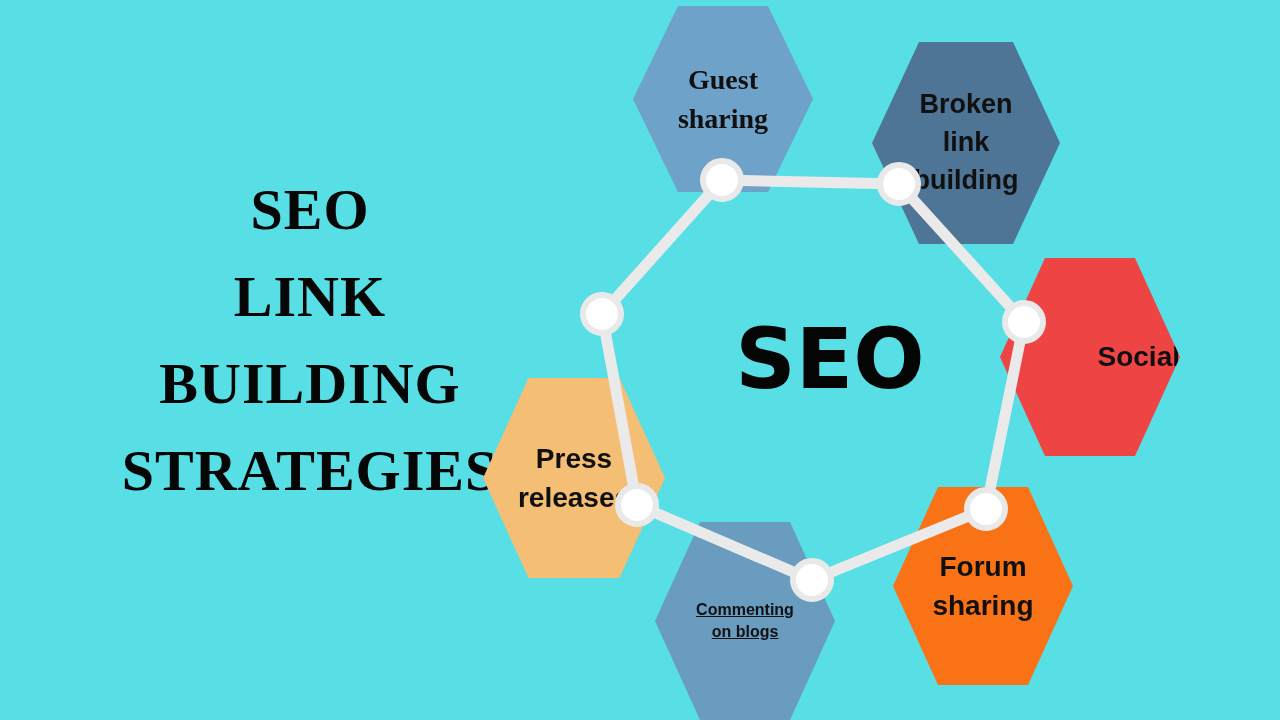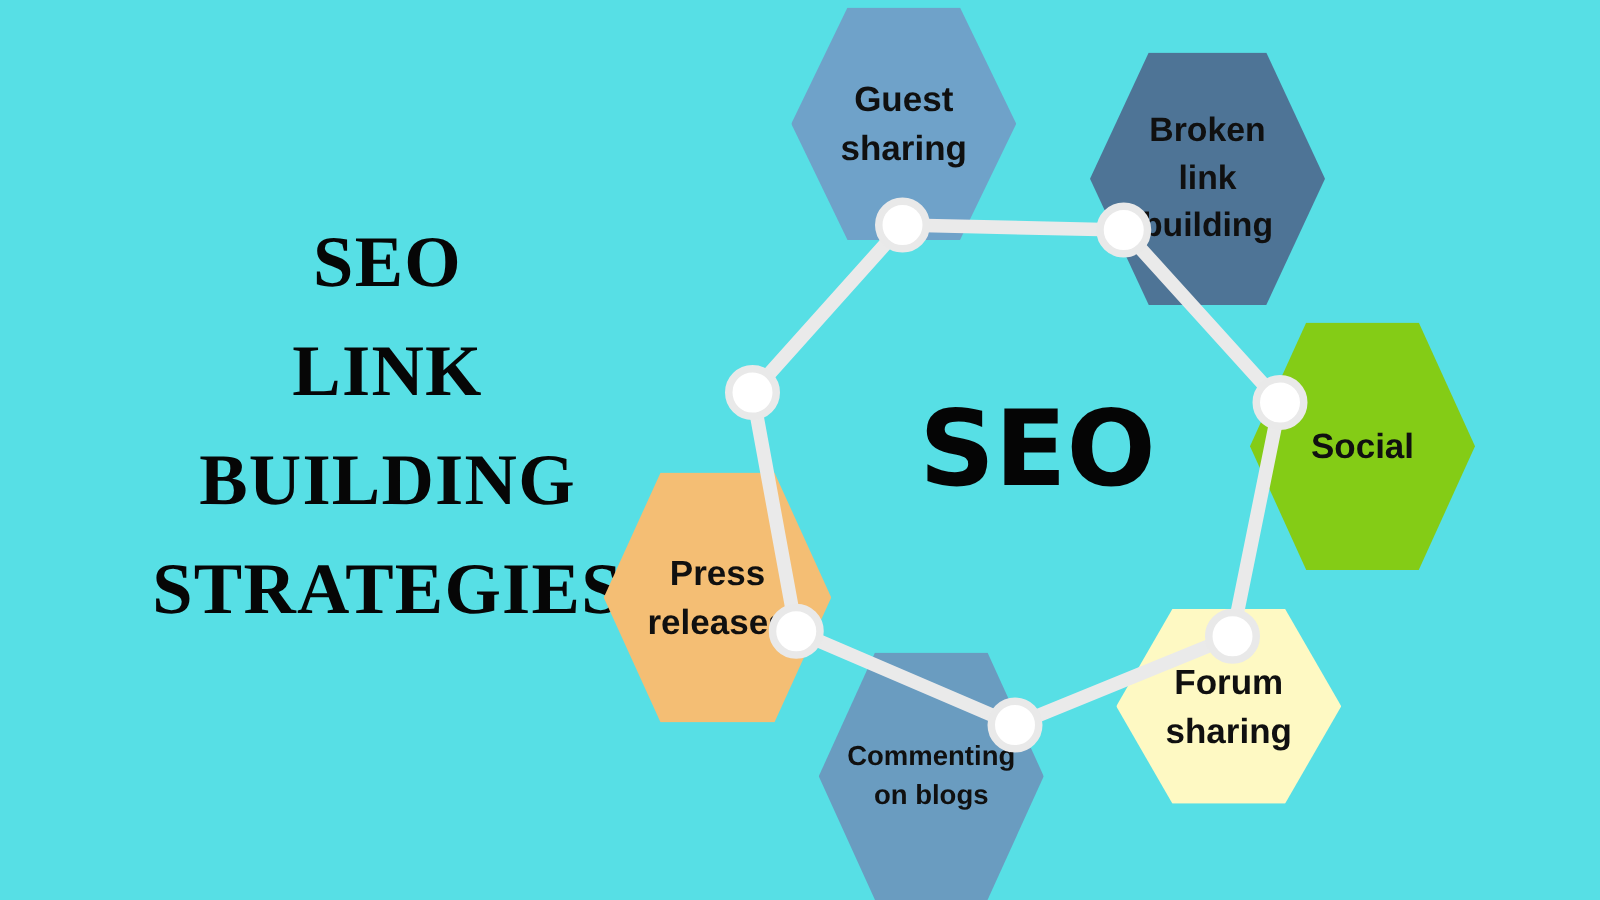--- a/index.html
+++ b/index.html
@@ -47,21 +47,21 @@
     justify-content: center;
   }
   .hex-label {
     text-align: center;
     font-weight: 700;
     font-size: 28px;
     line-height: 1.4;
     color: #101010;
   }
   .hex-label span { display: block; }
-  .hex-label.small { font-size: 22px; }
+  .hex-label.small { font-size: 16px; text-decoration: underline; }
   .hex-label.mid { font-size: 27px; }
   .dot {
     position: absolute;
     z-index: 3;
     width: 32px;
     height: 32px;
     background: #ffffff;
     border: 6px solid #e9e9e9;
     border-radius: 50%;
     box-sizing: content-box;
@@ -84,42 +84,42 @@
 
 <div class="canvas" style="background-color: rgb(87, 223, 229);">
 
   <div class="main-title">
     <div>SEO</div>
     <div>LINK</div>
     <div>BUILDING</div>
     <div>STRATEGIES</div>
   </div>
 
-  <div class="hex" style="left: 633px; top: 6px; width: 180px; height: 186px; background-color: rgb(111, 162, 201);">
+  <div class="hex" style="left: 633px; top: 6px; width: 180px; height: 186px; background-color: rgb(111, 162, 201); font-family: Liberation Serif, serif;">
     <div class="hex-label">
       <span>Guest</span>
       <span>sharing</span>
     </div>
   </div>
 
   <div class="hex" style="left: 872px; top: 42px; width: 188px; height: 202px; background-color: rgb(78, 116, 150); align-items: center;">
     <div class="hex-label mid">
       <span>Broken</span>
       <span>link</span>
       <span>building</span>
     </div>
   </div>
 
-  <div class="hex" style="left: 1000px; top: 258px; width: 180px; height: 198px; background-color: #84cc16;">
+  <div class="hex" style="left: 1000px; top: 258px; width: 180px; height: 198px; background-color: #ef4444; justify-content: flex-end;">
     <div class="hex-label">
       <span>Social</span>
     </div>
   </div>
 
-  <div class="hex" style="left: 893px; top: 487px; width: 180px; height: 156px; background-color: #fef9c3;">
+  <div class="hex" style="left: 893px; top: 487px; width: 180px; height: 198px; background-color: #f97316;">
     <div class="hex-label">
       <span>Forum</span>
       <span>sharing</span>
     </div>
   </div>
 
   <div class="hex" style="left: 655px; top: 522px; width: 180px; height: 198px; background-color: rgb(106, 156, 192);">
     <div class="hex-label small">
       <span>Commenting</span>
       <span>on blogs</span>

